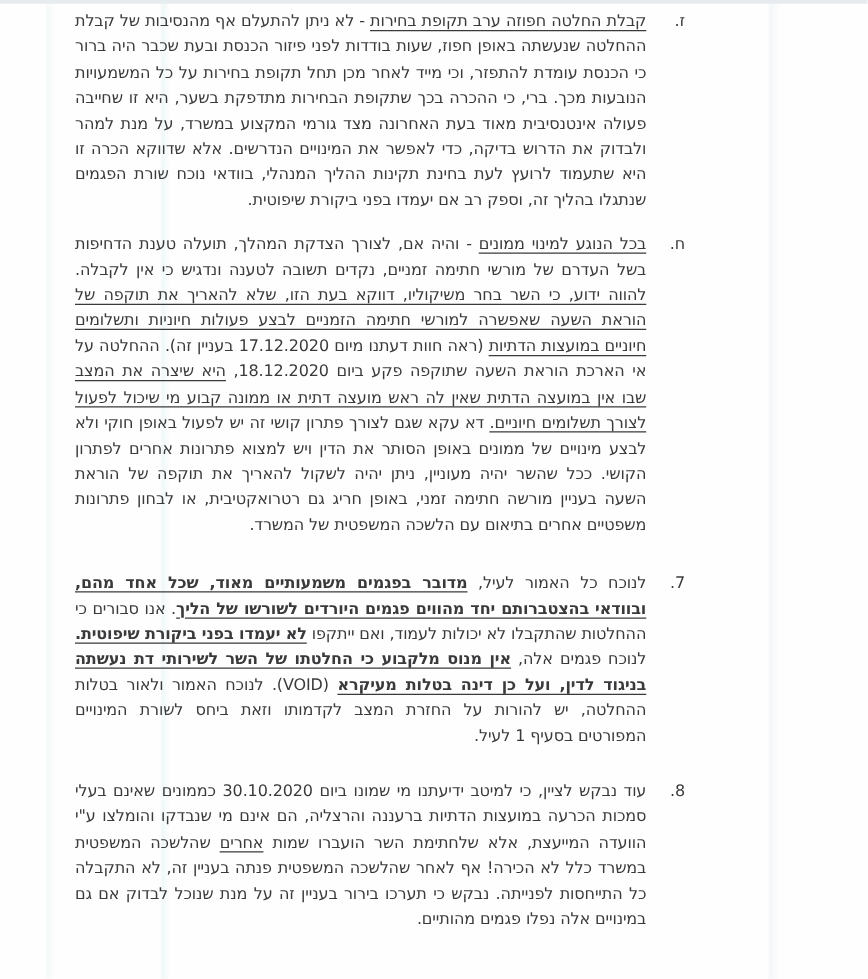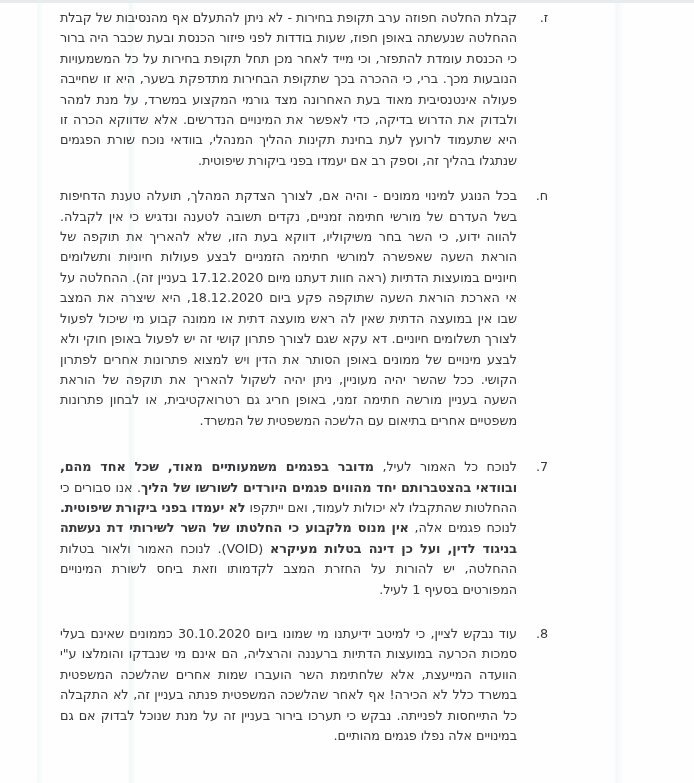--- a/index.html
+++ b/index.html
@@ -57,20 +57,21 @@
     flex: 0 0 auto;
     width: 24px;
     white-space: nowrap;
   }
   .ptext {
     flex: 1 1 auto;
     text-align: justify;
     text-justify: inter-word;
   }
   .ptext span.u {
+    text-decoration: underline;
     text-decoration-thickness: 1px;
     text-underline-offset: 3px;
   }
   .ptext span.b {
     font-weight: 700;
   }
 </style>
 </head>
 <body>
 

